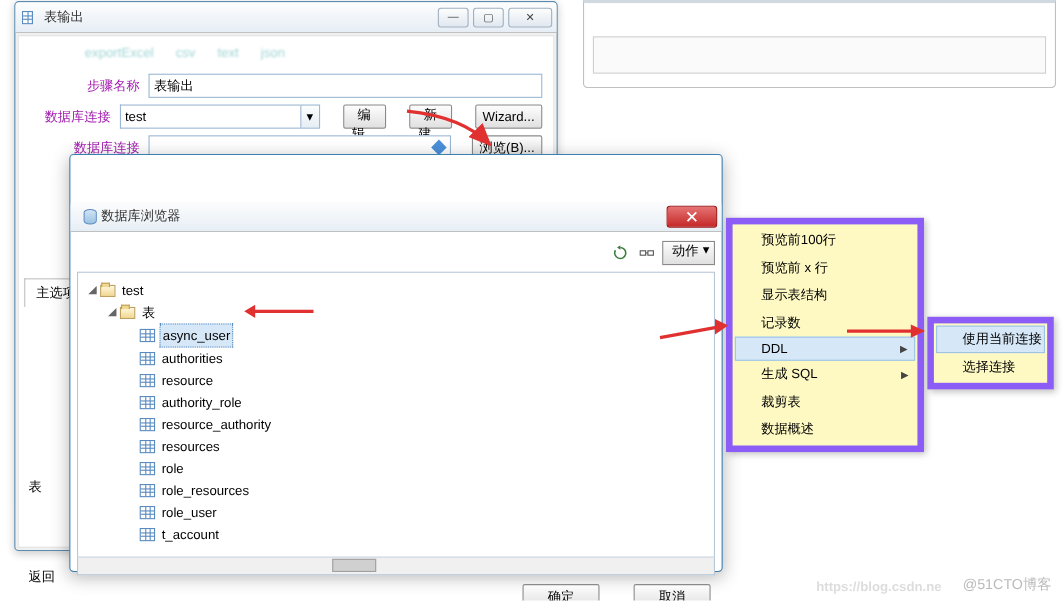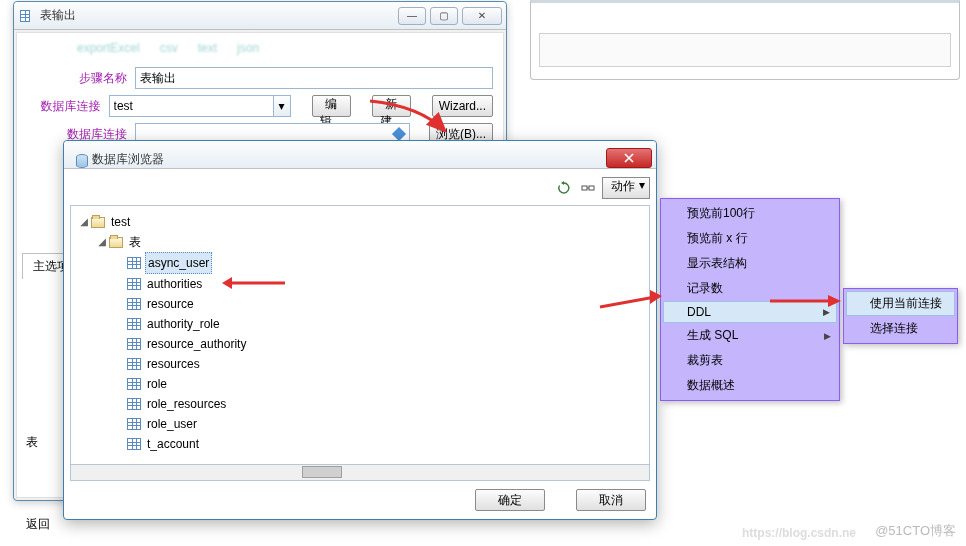--- a/index.html
+++ b/index.html
@@ -26,21 +26,21 @@
 .combo-btn { width: 18px; height: 22px; border: 1px solid #9cb7d4; background: linear-gradient(#fdfdfd,#e6eef5); display: flex; align-items: center; justify-content: center; cursor: pointer; }
 .btn { height: 22px; padding: 0 6px; margin-left: 21px; border: 1px solid #8a8a8a; background: linear-gradient(#fdfdfd,#e0e0e0); cursor: pointer; border-radius: 2px; }
 .diamond { width: 10px; height: 10px; background: #4a90d9; transform: rotate(45deg); display: inline-block; margin-right: 4px; }
 
 .tab-stub { position: absolute; left: 22px; top: 253px; padding: 4px 10px; border: 1px solid #c0c0c0; border-bottom: none; background: #fff; }
 
 .bottom-label { position: absolute; left: 26px; bottom: 40px; }
 
 
 .dlg-front { position: absolute; left: 63px; top: 140px; width: 594px; height: 380px; border: 1px solid #3c7fb1; border-radius: 4px; background: #fff; box-shadow: 0 4px 16px rgba(0,0,0,0.3); z-index: 10; }
-.titlebar2 { height: 28px; background: linear-gradient(#fdfdfd,#e6eef5); border-bottom: 1px solid #c0c0c0; display: flex; align-items: flex-end; padding: 0 4px 0 8px; border-radius: 4px 4px 0 0; }
+.titlebar2 { height: 28px; background: linear-gradient(#fdfdfd,#e6eef5); border-bottom: 1px solid #c0c0c0; display: flex; align-items: center; padding: 0 4px 0 8px; border-radius: 4px 4px 0 0; margin-top: 42px; }
 .titlebar2 .title-text { flex: 1; color: #333; }
 .closebtn-red { width: 46px; height: 20px; background: linear-gradient(#e57373,#c62828); border: 1px solid #a01818; border-radius: 3px; display: flex; align-items: center; justify-content: center; cursor: pointer; }
 .closebtn-red svg { width: 10px; height: 10px; }
 
 .browser-body { padding: 6px; height: calc(100% - 28px); display: flex; flex-direction: column; }
 .action-bar { display: flex; justify-content: flex-end; align-items: center; gap: 4px; padding: 2px 0 6px 0; }
 .icon-btn { width: 20px; height: 20px; display: flex; align-items: center; justify-content: center; cursor: pointer; }
 .action-btn { height: 22px; padding: 0 4px 0 8px; border: 1px solid #8a8a8a; background: linear-gradient(#fdfdfd,#e0e0e0); cursor: pointer; display: flex; align-items: flex-start; gap: 4px; }
 
 .tree-wrap { flex: 1; border: 1px solid #b8c7d8; background: #fff; overflow: auto; padding: 6px 4px; position: relative; }
@@ -57,21 +57,21 @@
 .tree .sel { background: #d6e8f7; border: 1px dotted #5a8bc0; padding: 0 2px; }
 .tree .lbl { padding: 0 2px; }
 
 .hscroll { border: 1px solid #b8c7d8; border-top: none; height: 16px; background: #f0f0f0; position: relative; }
 .hscroll .thumb { position: absolute; left: 40%; top: 1px; width: 40px; height: 12px; background: #d0d0d0; border: 1px solid #a0a0a0; }
 
 .dlg-buttons { display: flex; justify-content: flex-end; gap: 10px; padding: 8px 4px 2px 4px; }
 .dlg-buttons .btn { width: 70px; }
 
 
-.menu { position: absolute; background: #c4b5fd; border: 1px solid #8b5cf6; box-shadow: 2px 2px 6px rgba(0,0,0,0.25); padding: 2px; z-index: 20; }
+.menu { position: absolute; background: #fef9c3; border: 6px solid #8b5cf6; box-shadow: 2px 2px 6px rgba(0,0,0,0.25); padding: 2px; z-index: 20; }
 .menu-item { padding: 4px 18px 4px 24px; cursor: pointer; white-space: nowrap; position: relative; }
 .menu-item:hover, .menu-item.hl { background: #d6e8f7; border: 1px solid #9cc3e4; padding: 3px 17px 3px 23px; }
 .menu-item .arrow { position: absolute; right: 6px; top: 50%; transform: translateY(-50%); font-size: 9px; color: #444; }
 .menu1 { left: 660px; top: 198px; width: 180px; }
 .menu2 { left: 843px; top: 288px; width: 115px; }
 
 
 .arrow-svg { position: absolute; z-index: 30; pointer-events: none; }
 
 

